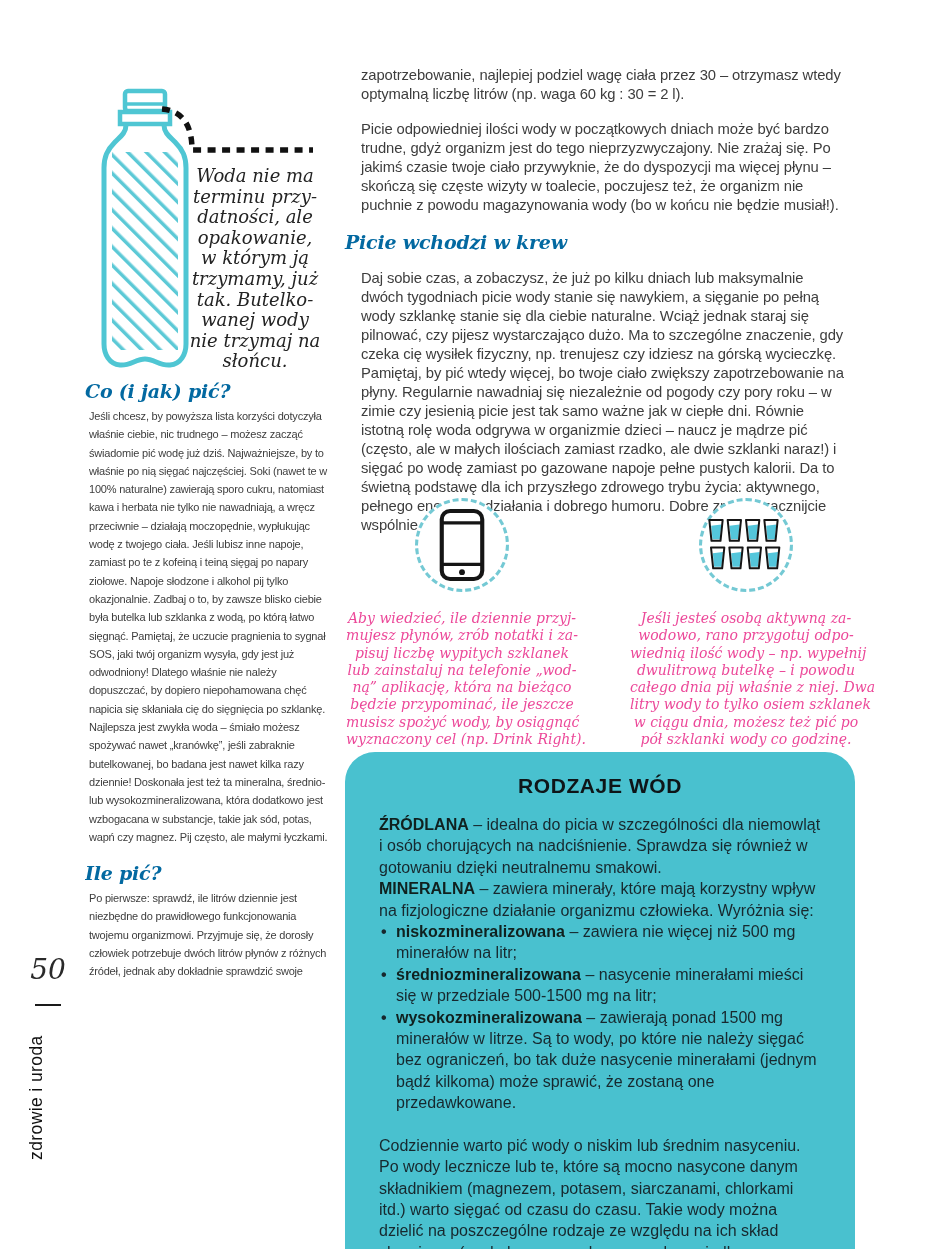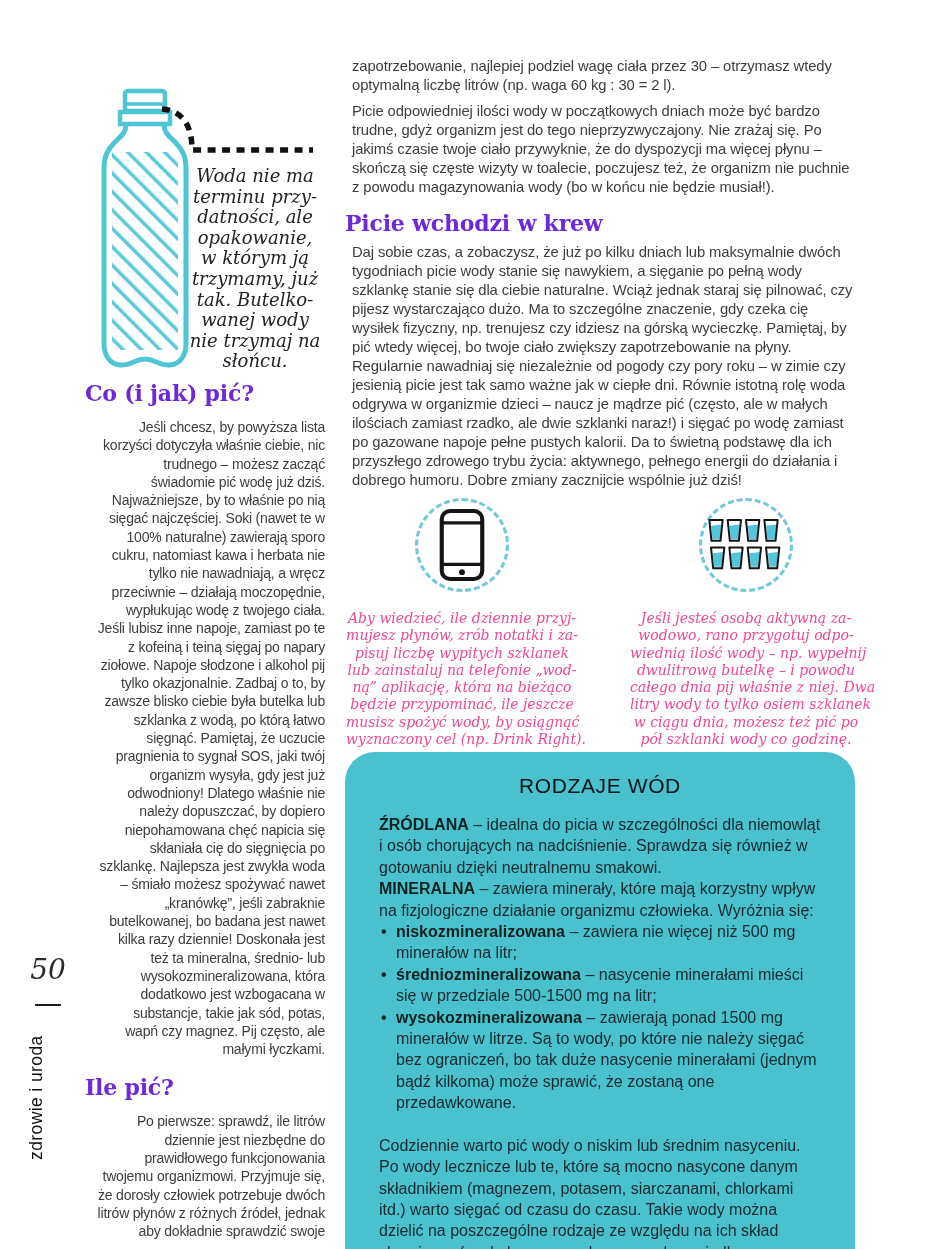--- a/index.html
+++ b/index.html
@@ -12,41 +12,41 @@
   .section-label{position:absolute;left:26px;top:1160px;transform:rotate(-90deg);
         transform-origin:0 0;white-space:nowrap;font-size:17.5px;letter-spacing:.4px;color:#111;}
   
   .bottle-svg{position:absolute;left:98px;top:88px;}
   .pointer-svg{position:absolute;left:156px;top:103px;}
   .bottle-quote{position:absolute;left:175px;top:166px;width:160px;text-align:center;
         font-family:"DejaVu Serif",serif;font-style:italic;font-size:18px;line-height:20.6px;
         color:#232323;}
   .bottle-quote div{white-space:nowrap;}
   
-  .h-script{font-family:"DejaVu Serif",serif;font-weight:bold;
-        font-size:22px;color:#6d28d9;letter-spacing:-.2px;margin:0 0 5px 0;}
+  .h-script{font-family:"DejaVu Serif",serif;font-style:italic;font-weight:bold;
+        font-size:19px;color:#0369a1;letter-spacing:-.2px;margin:0 0 5px 0;}
   .left-col{position:absolute;left:85px;top:380px;width:252px;height:860px;overflow:hidden;}
-  .left-col p{margin:12px;font-size:14px;line-height:18.3px;letter-spacing:-.2px;text-align:right;}
+  .left-col p{margin:4px;font-size:11px;line-height:18.3px;letter-spacing:-.2px;}
   .left-col .h-script.second{margin-top:16px;}
   .right-col{position:absolute;left:345px;top:50px;width:516px;}
-  .right-col p{margin:7px;font-size:14.8px;line-height:19px;letter-spacing:-.1px;}
+  .right-col p{margin:16px;font-size:14.8px;line-height:19px;letter-spacing:-.1px;}
   .right-col .h-script{margin-top:13px;margin-bottom:4px;}
   
   .tip{position:absolute;top:498px;width:232px;text-align:center;}
   .tip.tip-1{left:346px;}
   .tip.tip-2{left:630px;}
   .tip-circle{width:88px;height:88px;margin:0 auto 18px auto;border:3px dashed #74c9d4;
         border-radius:50%;display:flex;align-items:center;justify-content:center;background:#fff;}
   .tip-caption{font-family:"DejaVu Serif",serif;font-style:italic;font-size:14px;
         line-height:17.3px;color:#ec4899;}
   .tip-caption div{white-space:nowrap;}
   
   .info-box{position:absolute;left:345px;top:752px;width:510px;min-height:424px;
         box-sizing:border-box;background:#49c1cf;border-radius:30px;padding:16px 34px 22px 34px;}
-  .info-box-title{text-align:center;font-weight:normal;font-size:21px;letter-spacing:.6px;
+  .info-box-title{text-align:center;font-weight:bold;font-size:21px;letter-spacing:.6px;
         color:#0e1518;margin:6px 0 16px 0;}
   .info-box p,.info-box li{font-size:16px;line-height:21.4px;color:#17282e;margin:0;}
   .info-box .lead{font-weight:bold;color:#10211f;}
   .info-box ul{margin:0;padding:0;list-style:none;}
   .info-box li{position:relative;padding-left:17px;}
   .info-box li::before{content:"\2022";position:absolute;left:2px;top:0;font-weight:bold;}
   .info-box .box-footer{margin-top:21px;}
 </style>
 </head>
 <body>

